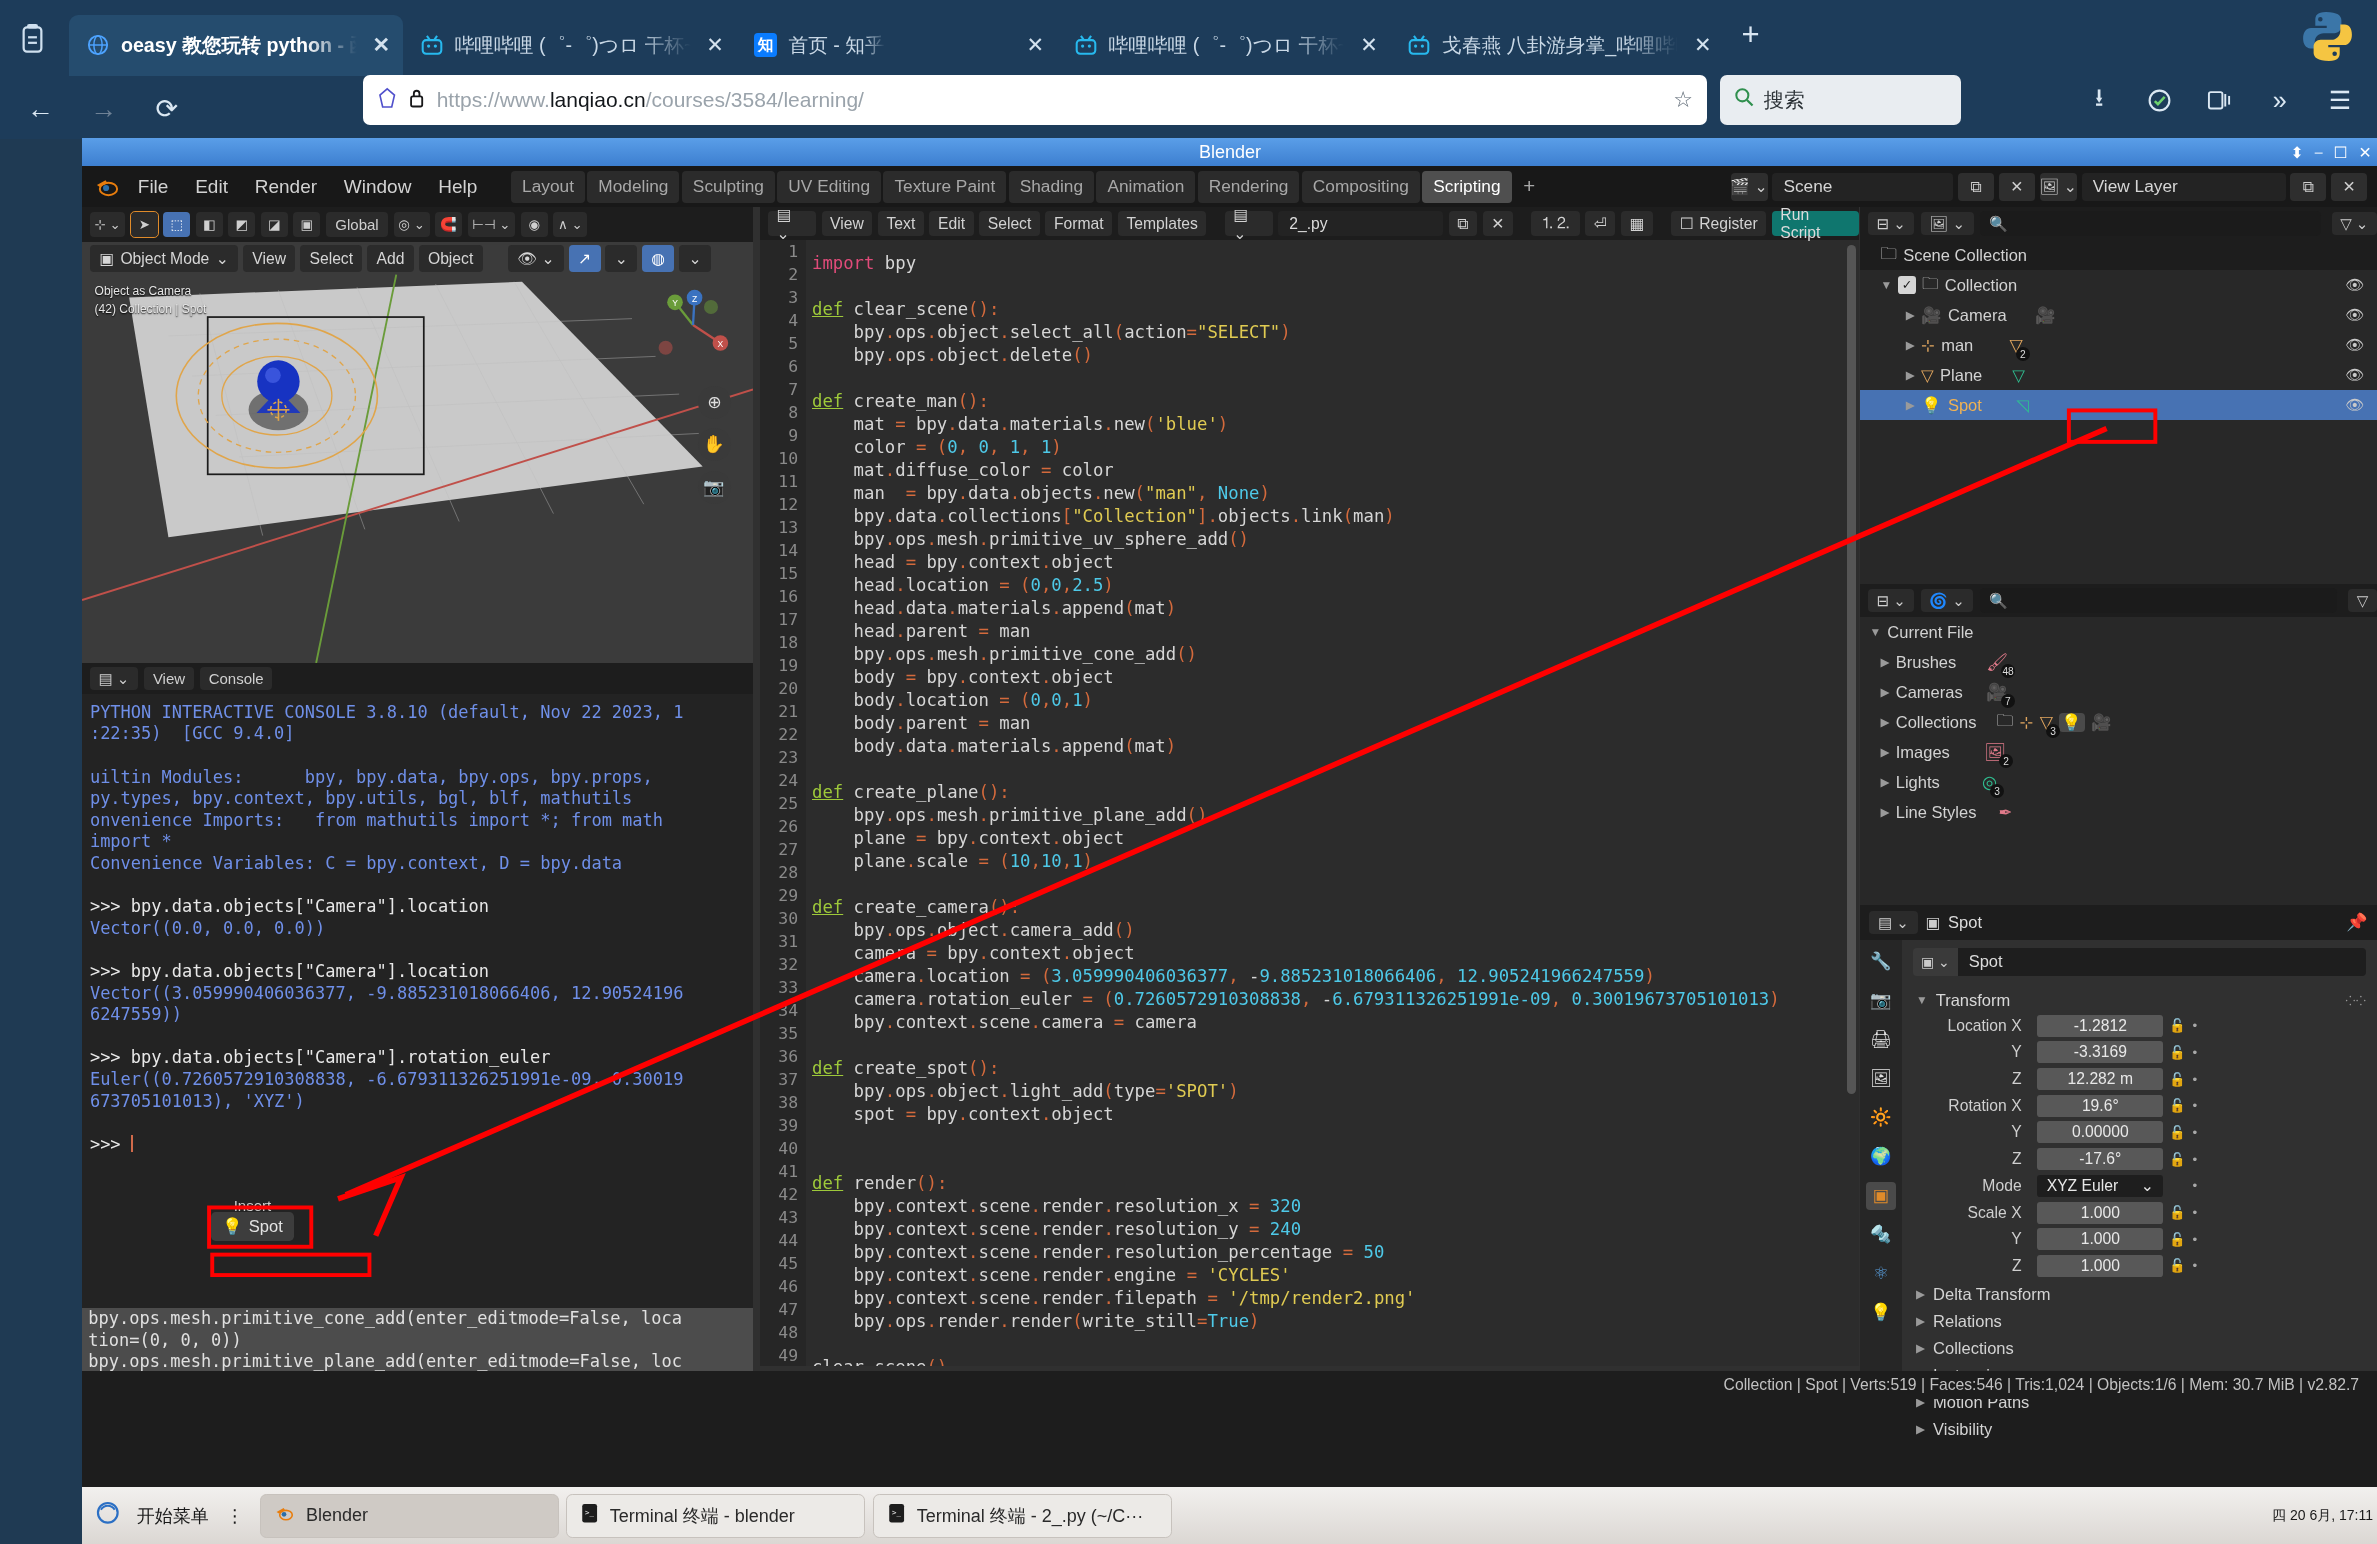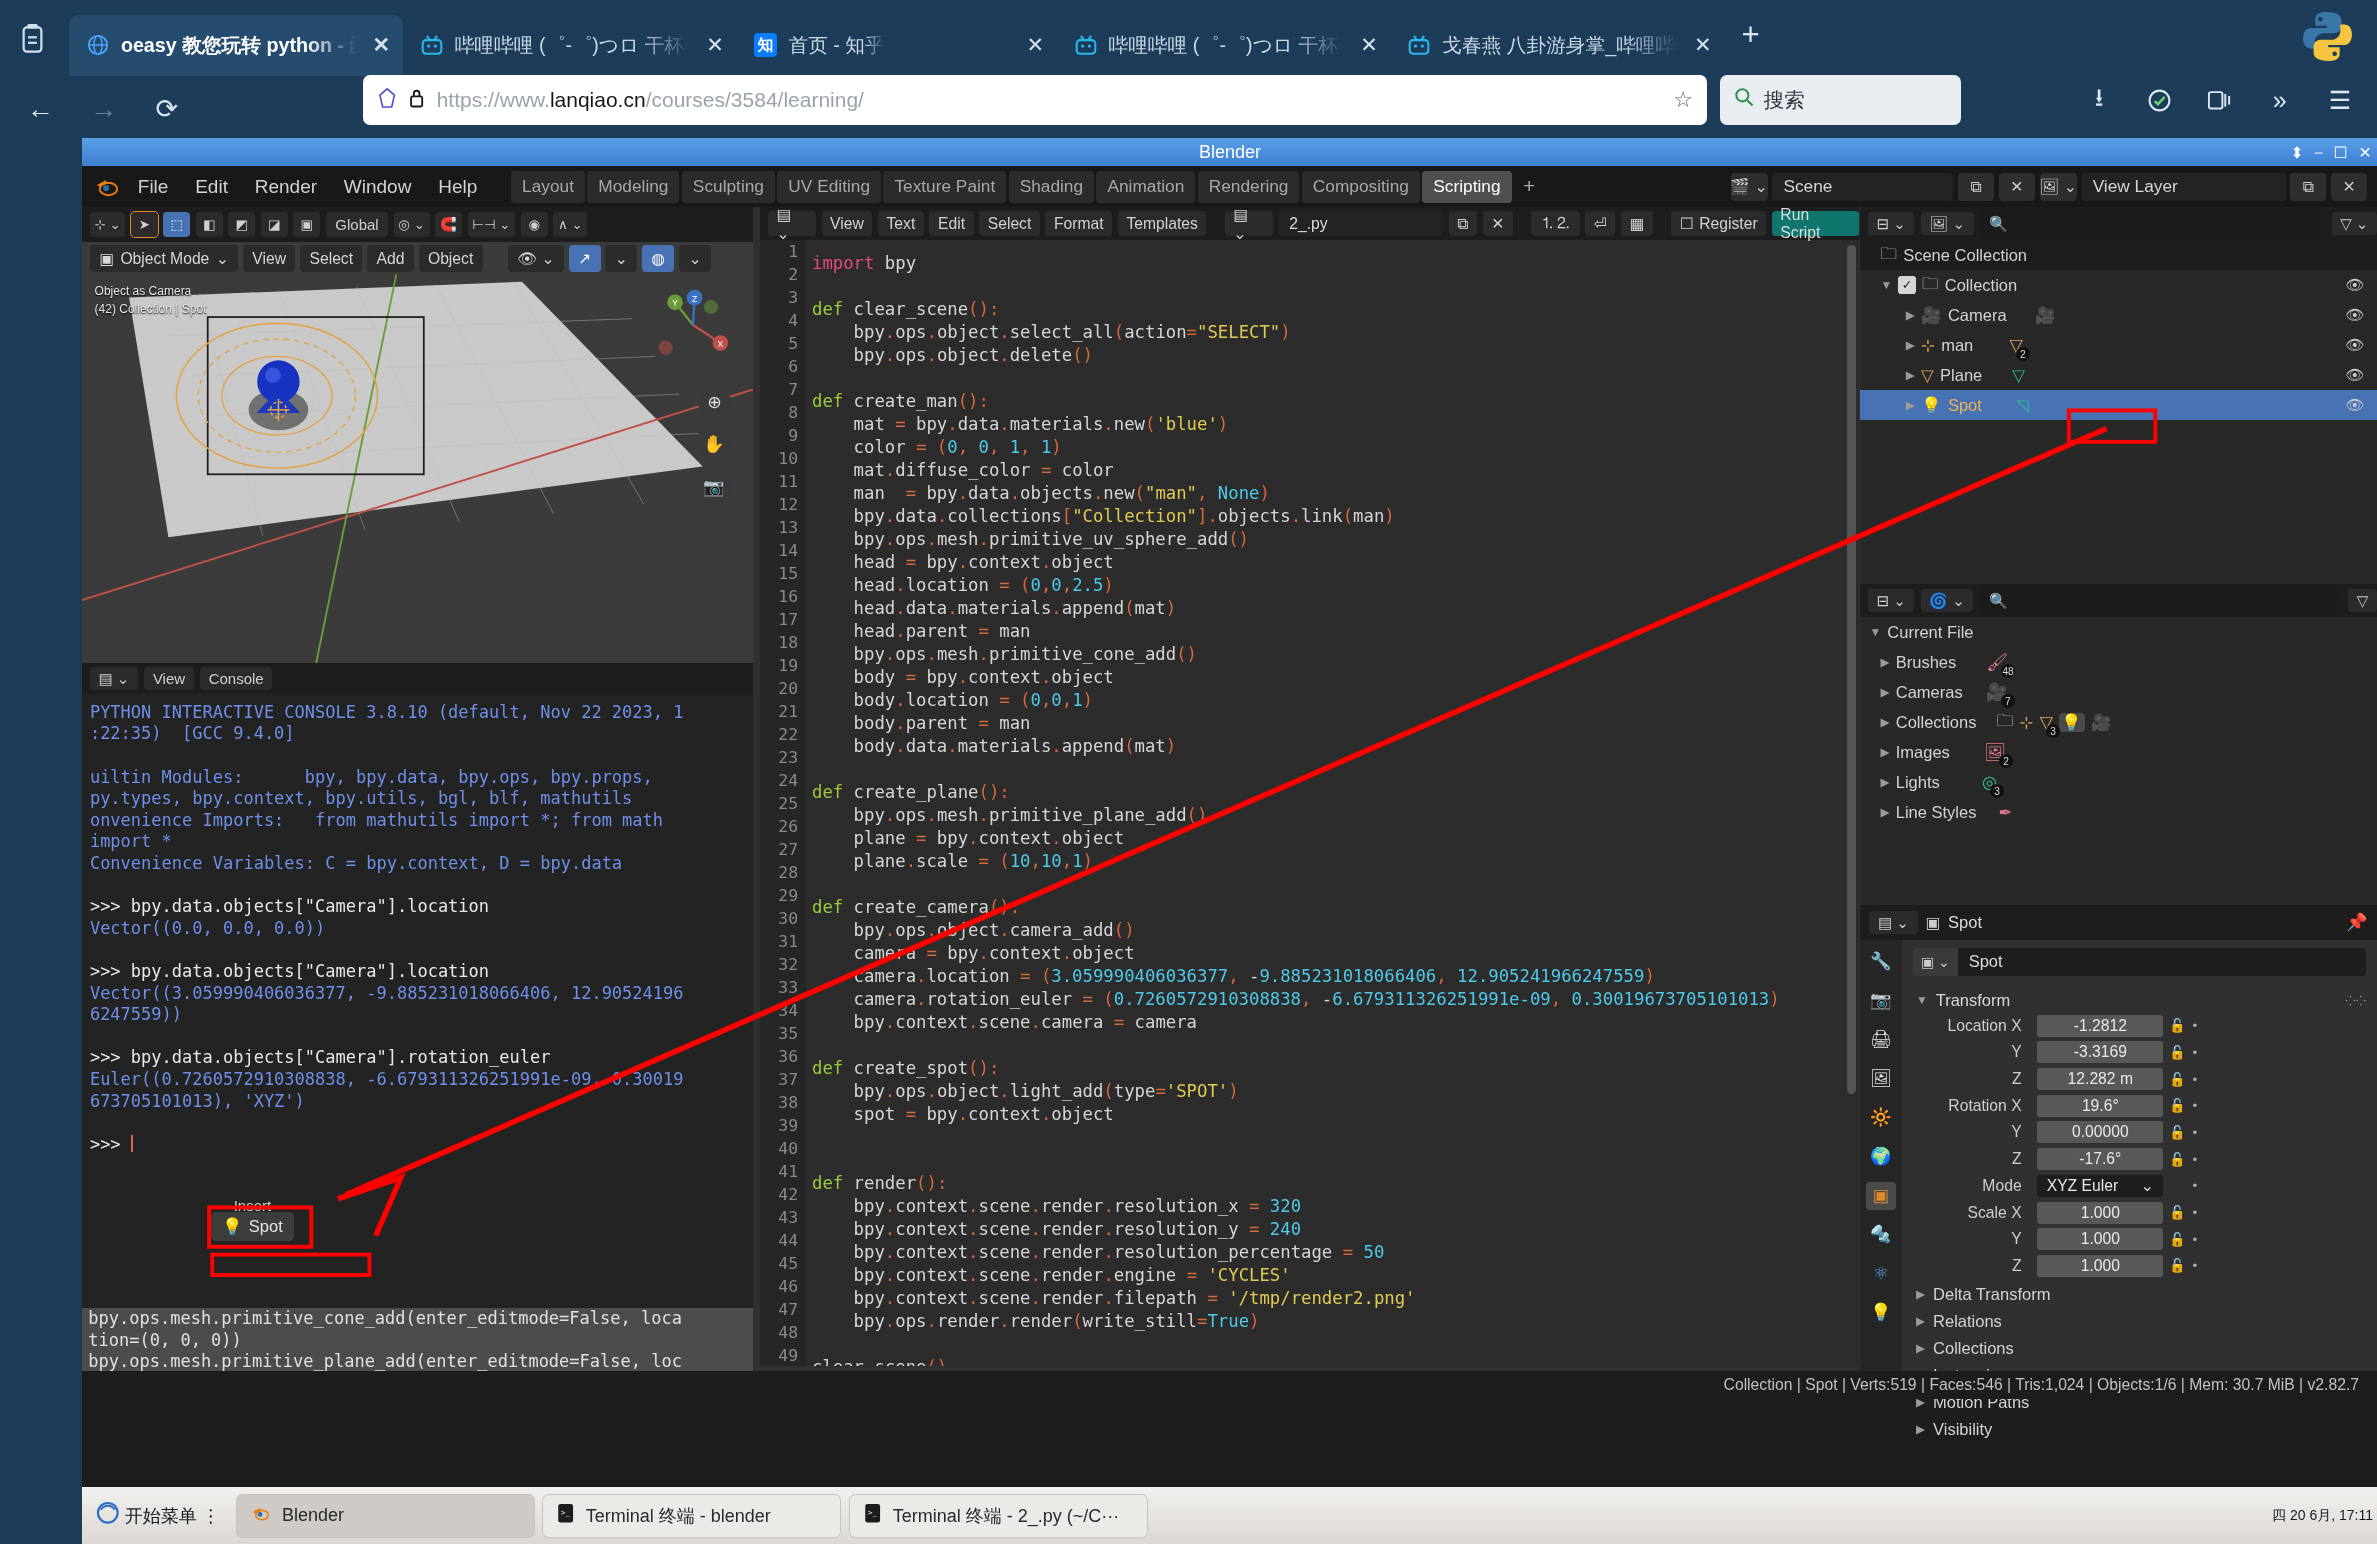--- a/index.html
+++ b/index.html
@@ -134,21 +134,21 @@
           padding:0 8.6px; font-size:15.7px; color:#d2d2d2; gap:5.5px; }
   .edbtn.run{ background:#0f766e; color:#dcdcdc; }
   .edname{ background:#232323; border-radius:3.9px; height:25px; display:flex; align-items:center;
            padding:0 11px; font-size:15.7px; color:#dcdcdc; min-width:165px;}
   .code{ position:absolute; left:0; top:33px; width:1099px; height:1126px;
          font-family:"DejaVu Sans Mono", monospace; font-size:17.3px; line-height:23px; }
   .gutter{ position:absolute; left:0; top:0; width:46px; height:100%; background:#262626;
            color:#8a8a8a; text-align:right; padding-right:7.9px; font-size:16.5px; line-height:23px;}
   .codetext{ position:absolute; left:52px; top:12px; white-space:pre; color:#d6d6d6; }
   .k-kw{ color:#e14b7a; }
-  .k-def{ color:#9ec93a; }
+  .k-def{ color:#9ec93a;text-decoration:underline; }
   .k-str{ color:#e0cb52; }
   .k-num{ color:#4ec9e8; }
   .k-pun{ color:#d46a3c; }
   .k-builtin{ color:#4ec9e8; }
   .ed-foot{ position:absolute; left:0; bottom:0; width:1099px; height:33px; background:#303030;
             display:flex; align-items:center; padding-left:14px; font-size:16.5px; color:#c4c4c4; }
   .ed-scroll{ position:absolute; right:3.1px; top:38px; width:9.4px; height:849px; background:#555; border-radius:4.7px;}
 
   
   .outliner{ position:absolute; left:1778px; top:0; width:517px; height:377px; background:#282828; }
@@ -200,21 +200,21 @@
               height:27px; padding-left:3.1px; }
 
   
   .statusbar{ position:absolute; left:0; bottom:0; width:2296px; height:28px; background:#1d1d1d;
               display:flex; align-items:center; justify-content:flex-end; padding-right:19px;
               font-size:15.7px; color:#c2c2c2; }
 
   
   .taskbar{ position:absolute; left:82px; bottom:0; width:2296px; height:57px;
             background:linear-gradient(#f2f0ee,#dbd7d3); display:flex; align-items:center; gap:7.9px; padding-left:6.3px; }
-  .startmenu{ display:flex; align-items:center; gap:5px; font-size:18px; color:#1a1a1a; padding:0 7.9px; }
+  .startmenu{ display:flex; align-items:center; gap:17px; font-size:18px; color:#1a1a1a; padding:0 7.9px; }
   .tkitem{ height:44px; min-width:299px; display:flex; align-items:center; gap:11px; padding:0 14px;
            border-radius:6.3px; background:#eceae7; border:0.8px solid #c7c2bd; font-size:18px; color:#2a2a2a; }
   .tkitem.active{ background:#cfcac5; }
   .clock{ margin-left:auto; padding-right:5px; font-size:14px; color:#1a1a1a; }
 
   
   .anno{ position:absolute; left:0; top:0; width:2377px; height:1544px; pointer-events:none; z-index:60; }
 </style>
 </head>
 <body>

